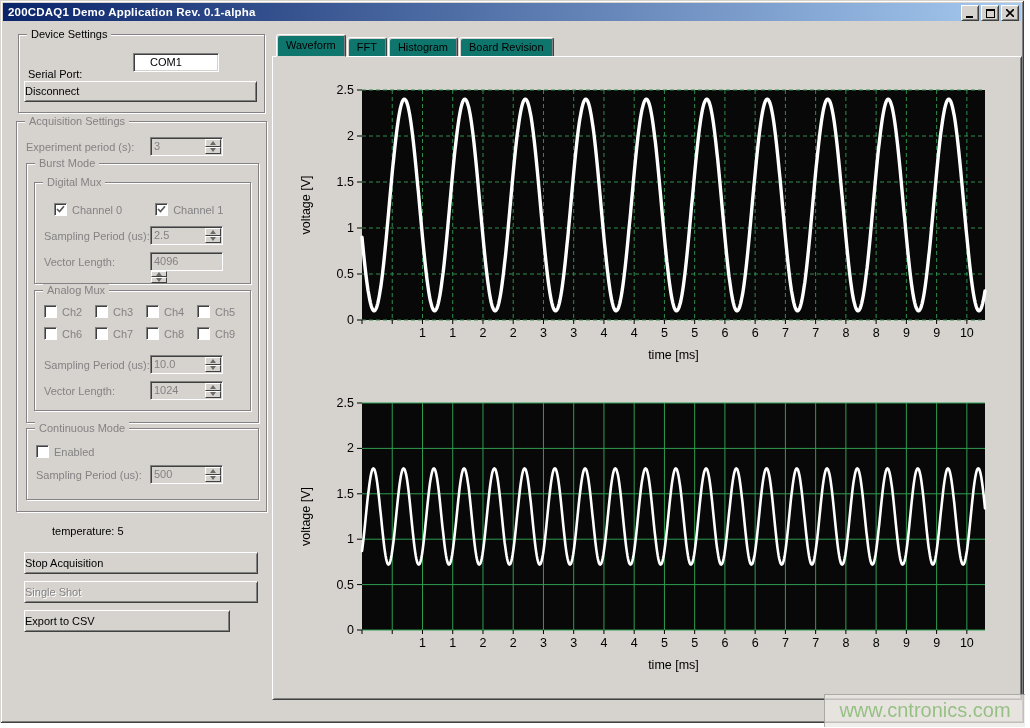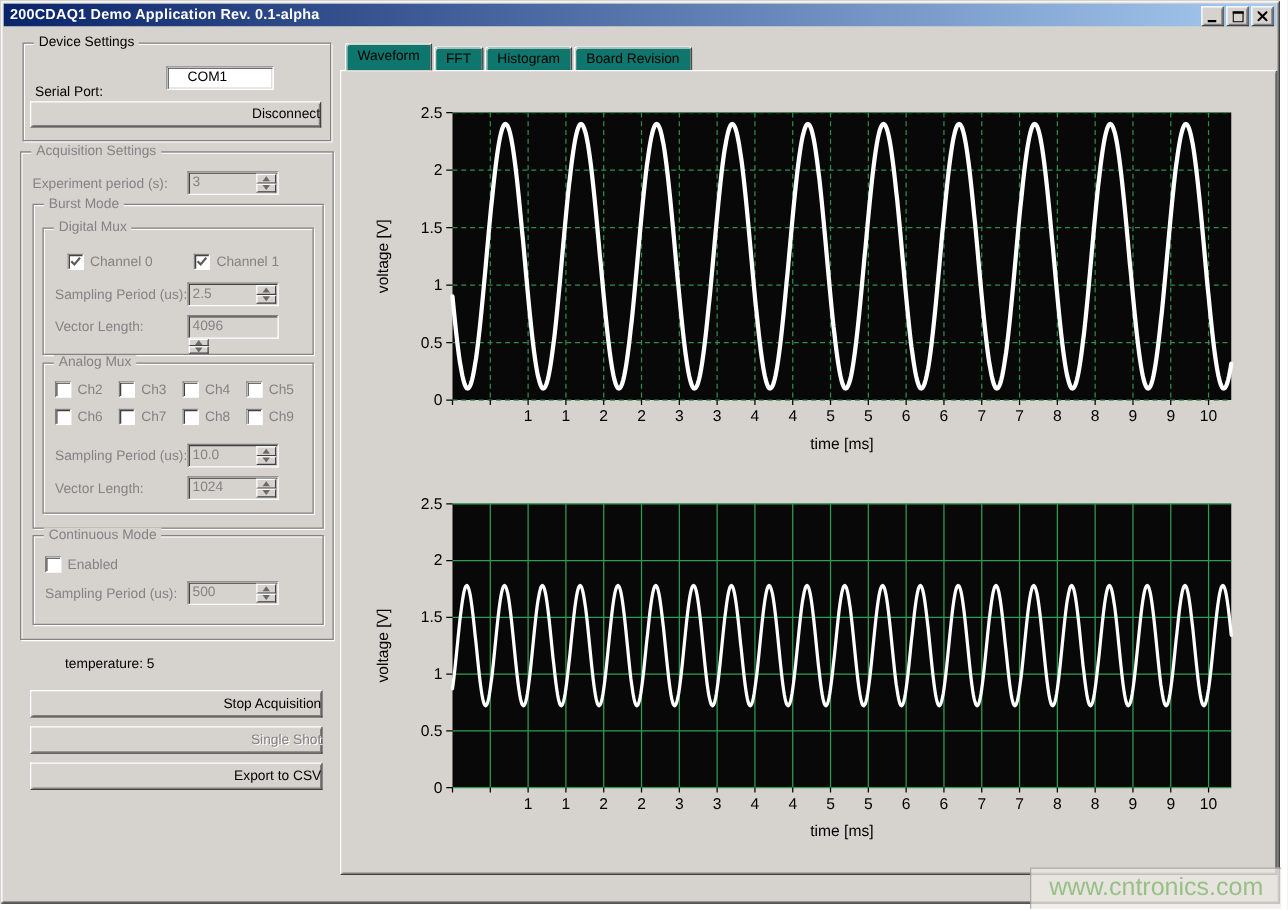--- a/index.html
+++ b/index.html
@@ -24,21 +24,21 @@
   .spin{position:absolute;width:73px;height:19px;border:1px solid;border-color:#808080 #fff #fff #808080;
     box-shadow:inset 1px 1px 0 #404040,inset -1px -1px 0 #d6d3ce;background:#d6d3ce;box-sizing:border-box;display:flex;}
   .spin .val{flex:1;line-height:17px;padding-left:3px;color:#848284;}
   .spinbtns{width:16px;display:flex;flex-direction:column;margin:1px 1px 1px 0;}
   .sbtn{flex:1;background:#d6d3ce;border:1px solid;border-color:#fff #404040 #404040 #fff;
     box-shadow:inset 1px 1px 0 #d6d3ce;display:flex;align-items:center;justify-content:center;}
   .tri-up{width:0;height:0;border-left:3px solid transparent;border-right:3px solid transparent;border-bottom:4px solid #6a6a6a;}
   .tri-dn{width:0;height:0;border-left:3px solid transparent;border-right:3px solid transparent;border-top:4px solid #6a6a6a;}
   
   .btn{position:absolute;background:#d6d3ce;border:1px solid;border-color:#fff #404040 #404040 #fff;
-    box-shadow:inset 1px 1px 0 #d6d3ce,inset -1px -1px 0 #808080;text-align:right;box-sizing:border-box;}
+    box-shadow:inset 1px 1px 0 #d6d3ce,inset -1px -1px 0 #808080;text-align:left;box-sizing:border-box;}
   .btn.disabled{color:#848284;text-shadow:1px 1px 0 #fff;}
   
   .chk{display:flex;align-items:center;gap:5px;}
   .chk .box{width:13px;height:13px;background:#fff;border:1px solid;border-color:#808080 #fff #fff #808080;
     box-shadow:inset 1px 1px 0 #404040;box-sizing:border-box;display:flex;align-items:center;justify-content:center;}
   .chk .cap{color:#848284;}
   
   .tabstrip{position:absolute;left:276px;top:36px;height:21px;display:flex;align-items:flex-end;}
   .tab{height:18px;line-height:18px;padding:0 9px;background:#0f766e;border:1px solid;border-color:#fff #404040 #d6d3ce #fff;
     border-top-left-radius:3px;border-top-right-radius:3px;box-shadow:inset 1px 1px 0 #d6d3ce,inset -1px 0 0 #808080;margin-right:1px;}
@@ -408,16 +408,16 @@
         <text x="693.8543689320388" y="590" text-anchor="middle" font-size="12.5" fill="#000">10</text>
         <line x1="89" y1="573" x2="89" y2="577" stroke="#000"></line>
         <polyline points="89.0,494.0 89.6,489.5 90.2,484.6 90.8,479.3 91.4,473.6 92.0,467.7 92.6,461.7 93.2,455.7 93.8,449.7 94.4,443.9 95.0,438.3 95.7,433.0 96.3,428.2 96.9,423.9 97.5,420.1 98.1,416.9 98.7,414.5 99.3,412.7 99.9,411.7 100.5,411.4 101.1,411.9 101.7,413.1 102.3,415.1 102.9,417.7 103.5,421.0 104.1,425.0 104.7,429.5 105.3,434.4 105.9,439.7 106.5,445.4 107.1,451.3 107.8,457.3 108.4,463.3 109.0,469.3 109.6,475.1 110.2,480.7 110.8,486.0 111.4,490.8 112.0,495.1 112.6,498.9 113.2,502.1 113.8,504.5 114.4,506.3 115.0,507.3 115.6,507.6 116.2,507.1 116.8,505.9 117.4,503.9 118.0,501.3 118.6,498.0 119.2,494.0 119.8,489.5 120.5,484.6 121.1,479.3 121.7,473.6 122.3,467.7 122.9,461.7 123.5,455.7 124.1,449.7 124.7,443.9 125.3,438.3 125.9,433.0 126.5,428.2 127.1,423.9 127.7,420.1 128.3,416.9 128.9,414.5 129.5,412.7 130.1,411.7 130.7,411.4 131.3,411.9 131.9,413.1 132.5,415.1 133.2,417.7 133.8,421.0 134.4,425.0 135.0,429.5 135.6,434.4 136.2,439.7 136.8,445.4 137.4,451.3 138.0,457.3 138.6,463.3 139.2,469.3 139.8,475.1 140.4,480.7 141.0,486.0 141.6,490.8 142.2,495.1 142.8,498.9 143.4,502.1 144.0,504.5 144.6,506.3 145.3,507.3 145.9,507.6 146.5,507.1 147.1,505.9 147.7,503.9 148.3,501.3 148.9,498.0 149.5,494.0 150.1,489.5 150.7,484.6 151.3,479.3 151.9,473.6 152.5,467.7 153.1,461.7 153.7,455.7 154.3,449.7 154.9,443.9 155.5,438.3 156.1,433.0 156.7,428.2 157.3,423.9 158.0,420.1 158.6,416.9 159.2,414.5 159.8,412.7 160.4,411.7 161.0,411.4 161.6,411.9 162.2,413.1 162.8,415.1 163.4,417.7 164.0,421.0 164.6,425.0 165.2,429.5 165.8,434.4 166.4,439.7 167.0,445.4 167.6,451.3 168.2,457.3 168.8,463.3 169.4,469.3 170.1,475.1 170.7,480.7 171.3,486.0 171.9,490.8 172.5,495.1 173.1,498.9 173.7,502.1 174.3,504.5 174.9,506.3 175.5,507.3 176.1,507.6 176.7,507.1 177.3,505.9 177.9,503.9 178.5,501.3 179.1,498.0 179.7,494.0 180.3,489.5 180.9,484.6 181.5,479.3 182.1,473.6 182.8,467.7 183.4,461.7 184.0,455.7 184.6,449.7 185.2,443.9 185.8,438.3 186.4,433.0 187.0,428.2 187.6,423.9 188.2,420.1 188.8,416.9 189.4,414.5 190.0,412.7 190.6,411.7 191.2,411.4 191.8,411.9 192.4,413.1 193.0,415.1 193.6,417.7 194.2,421.0 194.8,425.0 195.5,429.5 196.1,434.4 196.7,439.7 197.3,445.4 197.9,451.3 198.5,457.3 199.1,463.3 199.7,469.3 200.3,475.1 200.9,480.7 201.5,486.0 202.1,490.8 202.7,495.1 203.3,498.9 203.9,502.1 204.5,504.5 205.1,506.3 205.7,507.3 206.3,507.6 206.9,507.1 207.6,505.9 208.2,503.9 208.8,501.3 209.4,498.0 210.0,494.0 210.6,489.5 211.2,484.6 211.8,479.3 212.4,473.6 213.0,467.7 213.6,461.7 214.2,455.7 214.8,449.7 215.4,443.9 216.0,438.3 216.6,433.0 217.2,428.2 217.8,423.9 218.4,420.1 219.0,416.9 219.6,414.5 220.3,412.7 220.9,411.7 221.5,411.4 222.1,411.9 222.7,413.1 223.3,415.1 223.9,417.7 224.5,421.0 225.1,425.0 225.7,429.5 226.3,434.4 226.9,439.7 227.5,445.4 228.1,451.3 228.7,457.3 229.3,463.3 229.9,469.3 230.5,475.1 231.1,480.7 231.7,486.0 232.4,490.8 233.0,495.1 233.6,498.9 234.2,502.1 234.8,504.5 235.4,506.3 236.0,507.3 236.6,507.6 237.2,507.1 237.8,505.9 238.4,503.9 239.0,501.3 239.6,498.0 240.2,494.0 240.8,489.5 241.4,484.6 242.0,479.3 242.6,473.6 243.2,467.7 243.8,461.7 244.4,455.7 245.1,449.7 245.7,443.9 246.3,438.3 246.9,433.0 247.5,428.2 248.1,423.9 248.7,420.1 249.3,416.9 249.9,414.5 250.5,412.7 251.1,411.7 251.7,411.4 252.3,411.9 252.9,413.1 253.5,415.1 254.1,417.7 254.7,421.0 255.3,425.0 255.9,429.5 256.5,434.4 257.1,439.7 257.8,445.4 258.4,451.3 259.0,457.3 259.6,463.3 260.2,469.3 260.8,475.1 261.4,480.7 262.0,486.0 262.6,490.8 263.2,495.1 263.8,498.9 264.4,502.1 265.0,504.5 265.6,506.3 266.2,507.3 266.8,507.6 267.4,507.1 268.0,505.9 268.6,503.9 269.2,501.3 269.9,498.0 270.5,494.0 271.1,489.5 271.7,484.6 272.3,479.3 272.9,473.6 273.5,467.7 274.1,461.7 274.7,455.7 275.3,449.7 275.9,443.9 276.5,438.3 277.1,433.0 277.7,428.2 278.3,423.9 278.9,420.1 279.5,416.9 280.1,414.5 280.7,412.7 281.3,411.7 281.9,411.4 282.6,411.9 283.2,413.1 283.8,415.1 284.4,417.7 285.0,421.0 285.6,425.0 286.2,429.5 286.8,434.4 287.4,439.7 288.0,445.4 288.6,451.3 289.2,457.3 289.8,463.3 290.4,469.3 291.0,475.1 291.6,480.7 292.2,486.0 292.8,490.8 293.4,495.1 294.0,498.9 294.7,502.1 295.3,504.5 295.9,506.3 296.5,507.3 297.1,507.6 297.7,507.1 298.3,505.9 298.9,503.9 299.5,501.3 300.1,498.0 300.7,494.0 301.3,489.5 301.9,484.6 302.5,479.3 303.1,473.6 303.7,467.7 304.3,461.7 304.9,455.7 305.5,449.7 306.1,443.9 306.7,438.3 307.4,433.0 308.0,428.2 308.6,423.9 309.2,420.1 309.8,416.9 310.4,414.5 311.0,412.7 311.6,411.7 312.2,411.4 312.8,411.9 313.4,413.1 314.0,415.1 314.6,417.7 315.2,421.0 315.8,425.0 316.4,429.5 317.0,434.4 317.6,439.7 318.2,445.4 318.8,451.3 319.4,457.3 320.1,463.3 320.7,469.3 321.3,475.1 321.9,480.7 322.5,486.0 323.1,490.8 323.7,495.1 324.3,498.9 324.9,502.1 325.5,504.5 326.1,506.3 326.7,507.3 327.3,507.6 327.9,507.1 328.5,505.9 329.1,503.9 329.7,501.3 330.3,498.0 330.9,494.0 331.5,489.5 332.2,484.6 332.8,479.3 333.4,473.6 334.0,467.7 334.6,461.7 335.2,455.7 335.8,449.7 336.4,443.9 337.0,438.3 337.6,433.0 338.2,428.2 338.8,423.9 339.4,420.1 340.0,416.9 340.6,414.5 341.2,412.7 341.8,411.7 342.4,411.4 343.0,411.9 343.6,413.1 344.2,415.1 344.9,417.7 345.5,421.0 346.1,425.0 346.7,429.5 347.3,434.4 347.9,439.7 348.5,445.4 349.1,451.3 349.7,457.3 350.3,463.3 350.9,469.3 351.5,475.1 352.1,480.7 352.7,486.0 353.3,490.8 353.9,495.1 354.5,498.9 355.1,502.1 355.7,504.5 356.3,506.3 357.0,507.3 357.6,507.6 358.2,507.1 358.8,505.9 359.4,503.9 360.0,501.3 360.6,498.0 361.2,494.0 361.8,489.5 362.4,484.6 363.0,479.3 363.6,473.6 364.2,467.7 364.8,461.7 365.4,455.7 366.0,449.7 366.6,443.9 367.2,438.3 367.8,433.0 368.4,428.2 369.0,423.9 369.7,420.1 370.3,416.9 370.9,414.5 371.5,412.7 372.1,411.7 372.7,411.4 373.3,411.9 373.9,413.1 374.5,415.1 375.1,417.7 375.7,421.0 376.3,425.0 376.9,429.5 377.5,434.4 378.1,439.7 378.7,445.4 379.3,451.3 379.9,457.3 380.5,463.3 381.1,469.3 381.7,475.1 382.4,480.7 383.0,486.0 383.6,490.8 384.2,495.1 384.8,498.9 385.4,502.1 386.0,504.5 386.6,506.3 387.2,507.3 387.8,507.6 388.4,507.1 389.0,505.9 389.6,503.9 390.2,501.3 390.8,498.0 391.4,494.0 392.0,489.5 392.6,484.6 393.2,479.3 393.8,473.6 394.5,467.7 395.1,461.7 395.7,455.7 396.3,449.7 396.9,443.9 397.5,438.3 398.1,433.0 398.7,428.2 399.3,423.9 399.9,420.1 400.5,416.9 401.1,414.5 401.7,412.7 402.3,411.7 402.9,411.4 403.5,411.9 404.1,413.1 404.7,415.1 405.3,417.7 405.9,421.0 406.5,425.0 407.2,429.5 407.8,434.4 408.4,439.7 409.0,445.4 409.6,451.3 410.2,457.3 410.8,463.3 411.4,469.3 412.0,475.1 412.6,480.7 413.2,486.0 413.8,490.8 414.4,495.1 415.0,498.9 415.6,502.1 416.2,504.5 416.8,506.3 417.4,507.3 418.0,507.6 418.6,507.1 419.3,505.9 419.9,503.9 420.5,501.3 421.1,498.0 421.7,494.0 422.3,489.5 422.9,484.6 423.5,479.3 424.1,473.6 424.7,467.7 425.3,461.7 425.9,455.7 426.5,449.7 427.1,443.9 427.7,438.3 428.3,433.0 428.9,428.2 429.5,423.9 430.1,420.1 430.7,416.9 431.3,414.5 432.0,412.7 432.6,411.7 433.2,411.4 433.8,411.9 434.4,413.1 435.0,415.1 435.6,417.7 436.2,421.0 436.8,425.0 437.4,429.5 438.0,434.4 438.6,439.7 439.2,445.4 439.8,451.3 440.4,457.3 441.0,463.3 441.6,469.3 442.2,475.1 442.8,480.7 443.4,486.0 444.0,490.8 444.7,495.1 445.3,498.9 445.9,502.1 446.5,504.5 447.1,506.3 447.7,507.3 448.3,507.6 448.9,507.1 449.5,505.9 450.1,503.9 450.7,501.3 451.3,498.0 451.9,494.0 452.5,489.5 453.1,484.6 453.7,479.3 454.3,473.6 454.9,467.7 455.5,461.7 456.1,455.7 456.8,449.7 457.4,443.9 458.0,438.3 458.6,433.0 459.2,428.2 459.8,423.9 460.4,420.1 461.0,416.9 461.6,414.5 462.2,412.7 462.8,411.7 463.4,411.4 464.0,411.9 464.6,413.1 465.2,415.1 465.8,417.7 466.4,421.0 467.0,425.0 467.6,429.5 468.2,434.4 468.8,439.7 469.5,445.4 470.1,451.3 470.7,457.3 471.3,463.3 471.9,469.3 472.5,475.1 473.1,480.7 473.7,486.0 474.3,490.8 474.9,495.1 475.5,498.9 476.1,502.1 476.7,504.5 477.3,506.3 477.9,507.3 478.5,507.6 479.1,507.1 479.7,505.9 480.3,503.9 480.9,501.3 481.6,498.0 482.2,494.0 482.8,489.5 483.4,484.6 484.0,479.3 484.6,473.6 485.2,467.7 485.8,461.7 486.4,455.7 487.0,449.7 487.6,443.9 488.2,438.3 488.8,433.0 489.4,428.2 490.0,423.9 490.6,420.1 491.2,416.9 491.8,414.5 492.4,412.7 493.0,411.7 493.6,411.4 494.3,411.9 494.9,413.1 495.5,415.1 496.1,417.7 496.7,421.0 497.3,425.0 497.9,429.5 498.5,434.4 499.1,439.7 499.7,445.4 500.3,451.3 500.9,457.3 501.5,463.3 502.1,469.3 502.7,475.1 503.3,480.7 503.9,486.0 504.5,490.8 505.1,495.1 505.7,498.9 506.3,502.1 507.0,504.5 507.6,506.3 508.2,507.3 508.8,507.6 509.4,507.1 510.0,505.9 510.6,503.9 511.2,501.3 511.8,498.0 512.4,494.0 513.0,489.5 513.6,484.6 514.2,479.3 514.8,473.6 515.4,467.7 516.0,461.7 516.6,455.7 517.2,449.7 517.8,443.9 518.4,438.3 519.1,433.0 519.7,428.2 520.3,423.9 520.9,420.1 521.5,416.9 522.1,414.5 522.7,412.7 523.3,411.7 523.9,411.4 524.5,411.9 525.1,413.1 525.7,415.1 526.3,417.7 526.9,421.0 527.5,425.0 528.1,429.5 528.7,434.4 529.3,439.7 529.9,445.4 530.5,451.3 531.1,457.3 531.8,463.3 532.4,469.3 533.0,475.1 533.6,480.7 534.2,486.0 534.8,490.8 535.4,495.1 536.0,498.9 536.6,502.1 537.2,504.5 537.8,506.3 538.4,507.3 539.0,507.6 539.6,507.1 540.2,505.9 540.8,503.9 541.4,501.3 542.0,498.0 542.6,494.0 543.2,489.5 543.9,484.6 544.5,479.3 545.1,473.6 545.7,467.7 546.3,461.7 546.9,455.7 547.5,449.7 548.1,443.9 548.7,438.3 549.3,433.0 549.9,428.2 550.5,423.9 551.1,420.1 551.7,416.9 552.3,414.5 552.9,412.7 553.5,411.7 554.1,411.4 554.7,411.9 555.3,413.1 555.9,415.1 556.6,417.7 557.2,421.0 557.8,425.0 558.4,429.5 559.0,434.4 559.6,439.7 560.2,445.4 560.8,451.3 561.4,457.3 562.0,463.3 562.6,469.3 563.2,475.1 563.8,480.7 564.4,486.0 565.0,490.8 565.6,495.1 566.2,498.9 566.8,502.1 567.4,504.5 568.0,506.3 568.6,507.3 569.3,507.6 569.9,507.1 570.5,505.9 571.1,503.9 571.7,501.3 572.3,498.0 572.9,494.0 573.5,489.5 574.1,484.6 574.7,479.3 575.3,473.6 575.9,467.7 576.5,461.7 577.1,455.7 577.7,449.7 578.3,443.9 578.9,438.3 579.5,433.0 580.1,428.2 580.7,423.9 581.4,420.1 582.0,416.9 582.6,414.5 583.2,412.7 583.8,411.7 584.4,411.4 585.0,411.9 585.6,413.1 586.2,415.1 586.8,417.7 587.4,421.0 588.0,425.0 588.6,429.5 589.2,434.4 589.8,439.7 590.4,445.4 591.0,451.3 591.6,457.3 592.2,463.3 592.8,469.3 593.4,475.1 594.1,480.7 594.7,486.0 595.3,490.8 595.9,495.1 596.5,498.9 597.1,502.1 597.7,504.5 598.3,506.3 598.9,507.3 599.5,507.6 600.1,507.1 600.7,505.9 601.3,503.9 601.9,501.3 602.5,498.0 603.1,494.0 603.7,489.5 604.3,484.6 604.9,479.3 605.5,473.6 606.2,467.7 606.8,461.7 607.4,455.7 608.0,449.7 608.6,443.9 609.2,438.3 609.8,433.0 610.4,428.2 611.0,423.9 611.6,420.1 612.2,416.9 612.8,414.5 613.4,412.7 614.0,411.7 614.6,411.4 615.2,411.9 615.8,413.1 616.4,415.1 617.0,417.7 617.6,421.0 618.2,425.0 618.9,429.5 619.5,434.4 620.1,439.7 620.7,445.4 621.3,451.3 621.9,457.3 622.5,463.3 623.1,469.3 623.7,475.1 624.3,480.7 624.9,486.0 625.5,490.8 626.1,495.1 626.7,498.9 627.3,502.1 627.9,504.5 628.5,506.3 629.1,507.3 629.7,507.6 630.3,507.1 630.9,505.9 631.6,503.9 632.2,501.3 632.8,498.0 633.4,494.0 634.0,489.5 634.6,484.6 635.2,479.3 635.8,473.6 636.4,467.7 637.0,461.7 637.6,455.7 638.2,449.7 638.8,443.9 639.4,438.3 640.0,433.0 640.6,428.2 641.2,423.9 641.8,420.1 642.4,416.9 643.0,414.5 643.7,412.7 644.3,411.7 644.9,411.4 645.5,411.9 646.1,413.1 646.7,415.1 647.3,417.7 647.9,421.0 648.5,425.0 649.1,429.5 649.7,434.4 650.3,439.7 650.9,445.4 651.5,451.3 652.1,457.3 652.7,463.3 653.3,469.3 653.9,475.1 654.5,480.7 655.1,486.0 655.7,490.8 656.4,495.1 657.0,498.9 657.6,502.1 658.2,504.5 658.8,506.3 659.4,507.3 660.0,507.6 660.6,507.1 661.2,505.9 661.8,503.9 662.4,501.3 663.0,498.0 663.6,494.0 664.2,489.5 664.8,484.6 665.4,479.3 666.0,473.6 666.6,467.7 667.2,461.7 667.8,455.7 668.5,449.7 669.1,443.9 669.7,438.3 670.3,433.0 670.9,428.2 671.5,423.9 672.1,420.1 672.7,416.9 673.3,414.5 673.9,412.7 674.5,411.7 675.1,411.4 675.7,411.9 676.3,413.1 676.9,415.1 677.5,417.7 678.1,421.0 678.7,425.0 679.3,429.5 679.9,434.4 680.5,439.7 681.2,445.4 681.8,451.3 682.4,457.3 683.0,463.3 683.6,469.3 684.2,475.1 684.8,480.7 685.4,486.0 686.0,490.8 686.6,495.1 687.2,498.9 687.8,502.1 688.4,504.5 689.0,506.3 689.6,507.3 690.2,507.6 690.8,507.1 691.4,505.9 692.0,503.9 692.6,501.3 693.2,498.0 693.9,494.0 694.5,489.5 695.1,484.6 695.7,479.3 696.3,473.6 696.9,467.7 697.5,461.7 698.1,455.7 698.7,449.7 699.3,443.9 699.9,438.3 700.5,433.0 701.1,428.2 701.7,423.9 702.3,420.1 702.9,416.9 703.5,414.5 704.1,412.7 704.7,411.7 705.3,411.4 706.0,411.9 706.6,413.1 707.2,415.1 707.8,417.7 708.4,421.0 709.0,425.0 709.6,429.5 710.2,434.4 710.8,439.7 711.4,445.4 712.0,451.3" fill="none" stroke="#ffffff" stroke-width="2.6" stroke-linejoin="round" stroke-linecap="round"></polyline>
         <text x="400.5" y="612" text-anchor="middle" font-size="12.5" fill="#000">time [ms]</text>
         <text x="37" y="459.5" text-anchor="middle" font-size="12.5" fill="#000" transform="rotate(-90 37 459.5)">voltage [V]</text>
       </svg>
   </div>
 
 <div class="btn" style="left: 24px; top: 552px; width: 234px; height: 22px; line-height: 20px;">Stop Acquisition</div>
     <div class="btn disabled" style="left: 24px; top: 581px; width: 234px; height: 22px; line-height: 20px;">Single Shot</div>
-    <div class="btn" style="left: 24px; top: 610px; width: 234px; height: 22px; line-height: 20px;">Export to CSV</div>
+    <div class="btn" style="left: 24px; top: 610px; width: 206px; height: 22px; line-height: 20px;">Export to CSV</div>
   </div>
 
 <div class="watermark">www.cntronics.com</div>
 
 </body></html>

